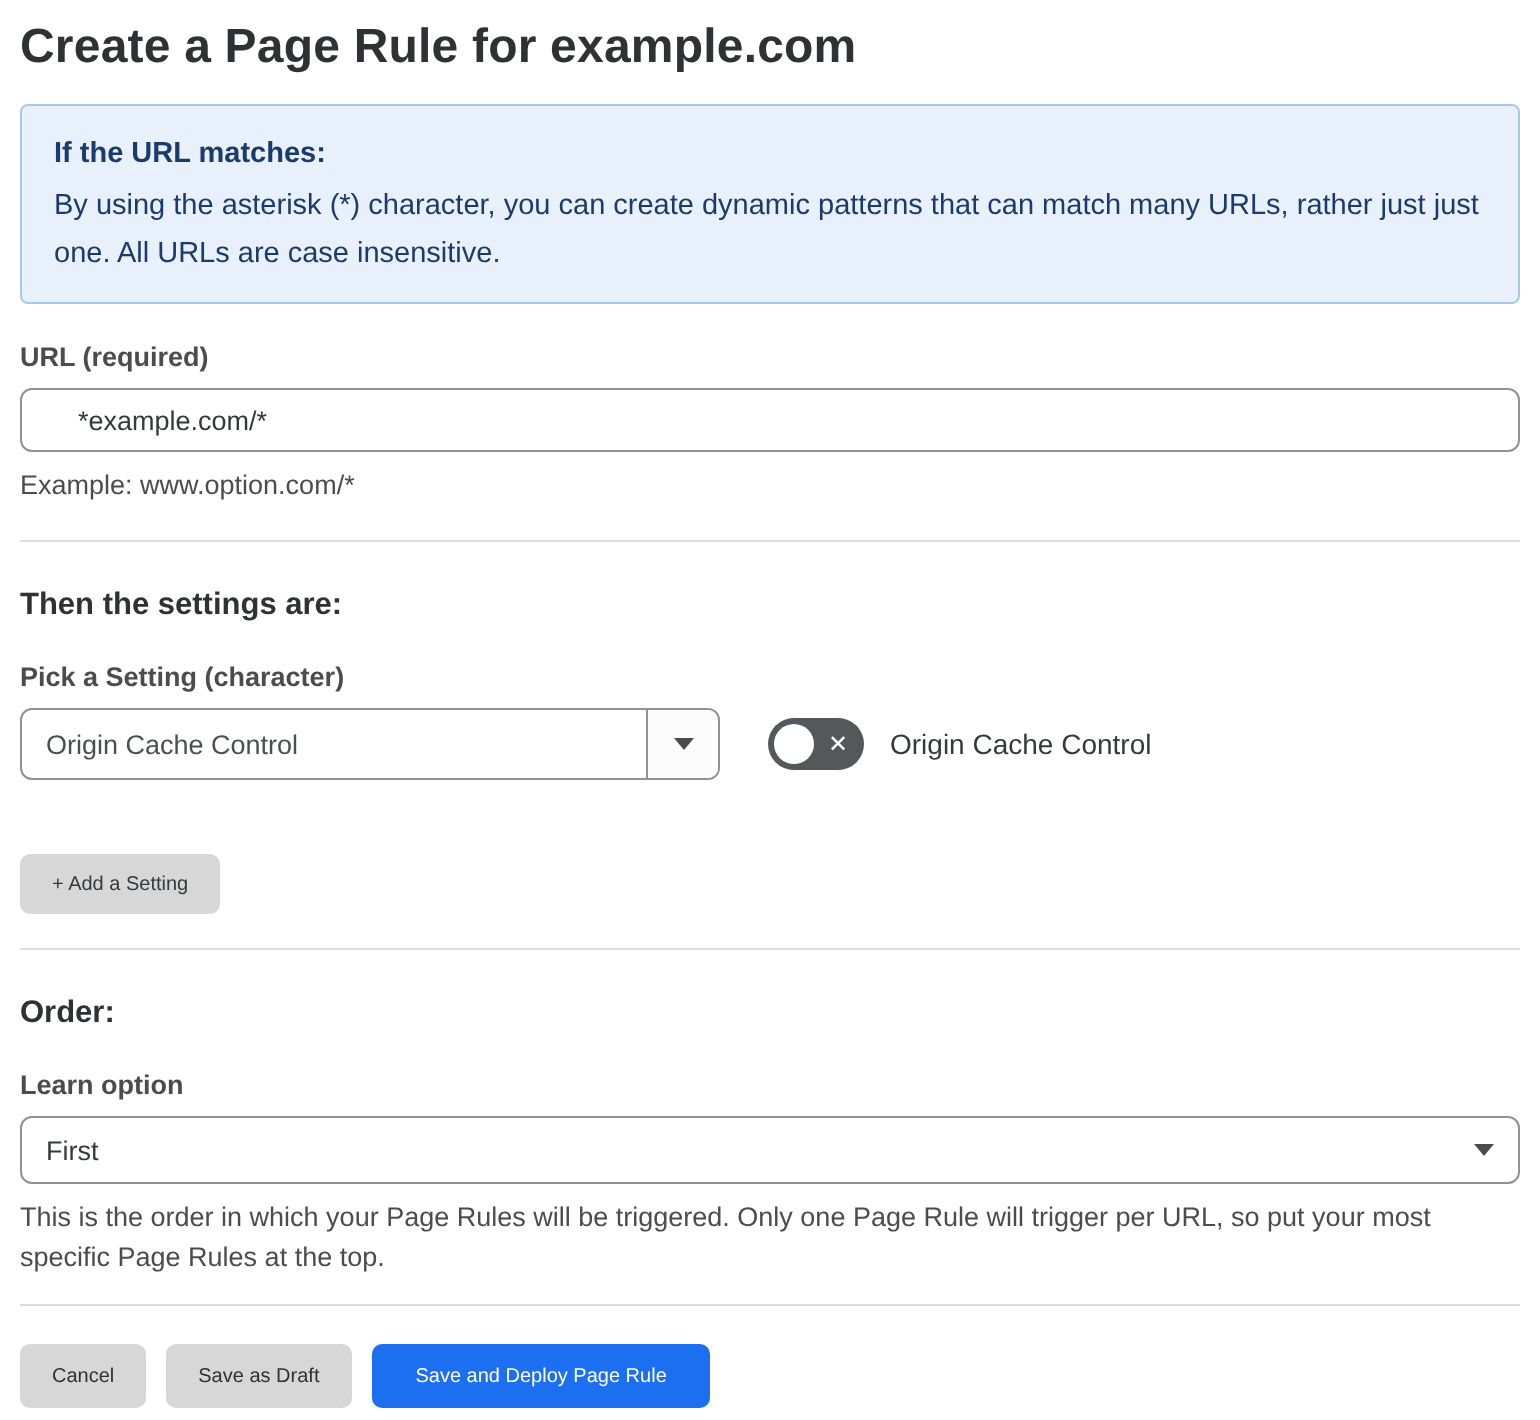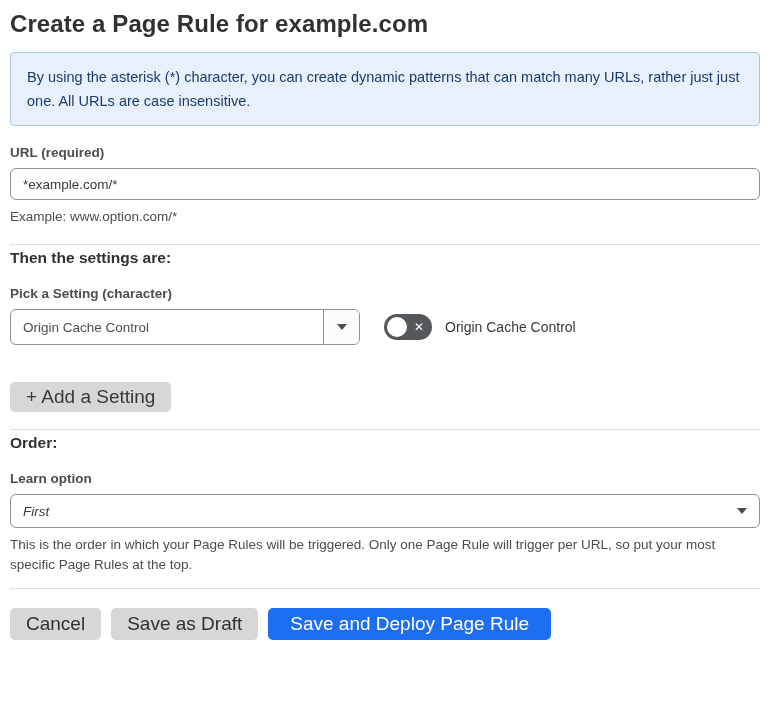--- a/index.html
+++ b/index.html
@@ -52,21 +52,21 @@
   }
 
   .text-input {
     width: 100%;
     height: 32px;
     border: 1px solid #919191;
     border-radius: 6px;
     font-family: "Liberation Sans", "DejaVu Sans", sans-serif;
     font-size: 13.5px;
     color: #36393b;
-    padding: 0 12px;
+    padding: 0 28px;
     background: #fff;
     outline: none;
   }
 
   .helper-text {
     font-size: 13.5px;
     color: #4c4c4c;
     margin-top: 7px;
     line-height: 20px;
   }
@@ -77,21 +77,21 @@
     height: 0;
   }
   .divider-1 { margin-top: 17px; }
   .divider-2 { margin-top: 17px; }
   .divider-3 { margin-top: 13px; }
 
   .section-heading {
     font-size: 15.5px;
     font-weight: bold;
     color: #2f3134;
-    margin-top: 4px;
+    margin-top: 23px;
   }
 
   
   .setting-row {
     display: flex;
     align-items: center;
     margin-top: 0;
   }
 
   .picker-select {
@@ -162,21 +162,21 @@
     color: #36393b;
   }
 
   .btn {
     display: inline-flex;
     align-items: center;
     justify-content: center;
     border: none;
     border-radius: 5px;
     font-family: "Liberation Sans", "DejaVu Sans", sans-serif;
-    font-size: 19px;
+    font-size: 10px;
     cursor: pointer;
     height: 32px;
     padding: 0 16px;
   }
   .btn-gray {
     background: #d7d7d7;
     color: #303030;
   }
   .btn-blue {
     background: #1d6ff2;
@@ -194,21 +194,20 @@
     display: flex;
     align-items: center;
     width: 100%;
     height: 34px;
     border: 1px solid #919191;
     border-radius: 6px;
     background: #fff;
     cursor: pointer;
     padding: 0 12px;
     margin-top: 0;
-    font-style: italic;
   }
   .wide-select .wide-select-value {
     flex: 1;
     font-size: 13.5px;
     color: #36393b;
   }
 
   .footer-actions {
     display: flex;
     align-items: center;
@@ -218,20 +217,21 @@
   .footer-actions .btn-blue { padding: 0 22px; }
 </style>
 </head>
 <body>
 
 
 
 <h1 class="page-title">Create a Page Rule for example.com</h1>
 
 <div class="info-box">
+  <div class="info-heading">If the URL matches:</div>
   <div class="info-body">By using the asterisk (*) character, you can create dynamic patterns that can match many URLs, rather just just one. All URLs are case insensitive.</div>
 </div>
 
 <div class="field-label">URL (required)</div>
 <input class="text-input" type="text" value="*example.com/*" style="">
 <div class="helper-text">Example: www.option.com/*</div>
 
 <hr class="divider divider-1">
 
 <div class="section-heading">Then the settings are:</div>

